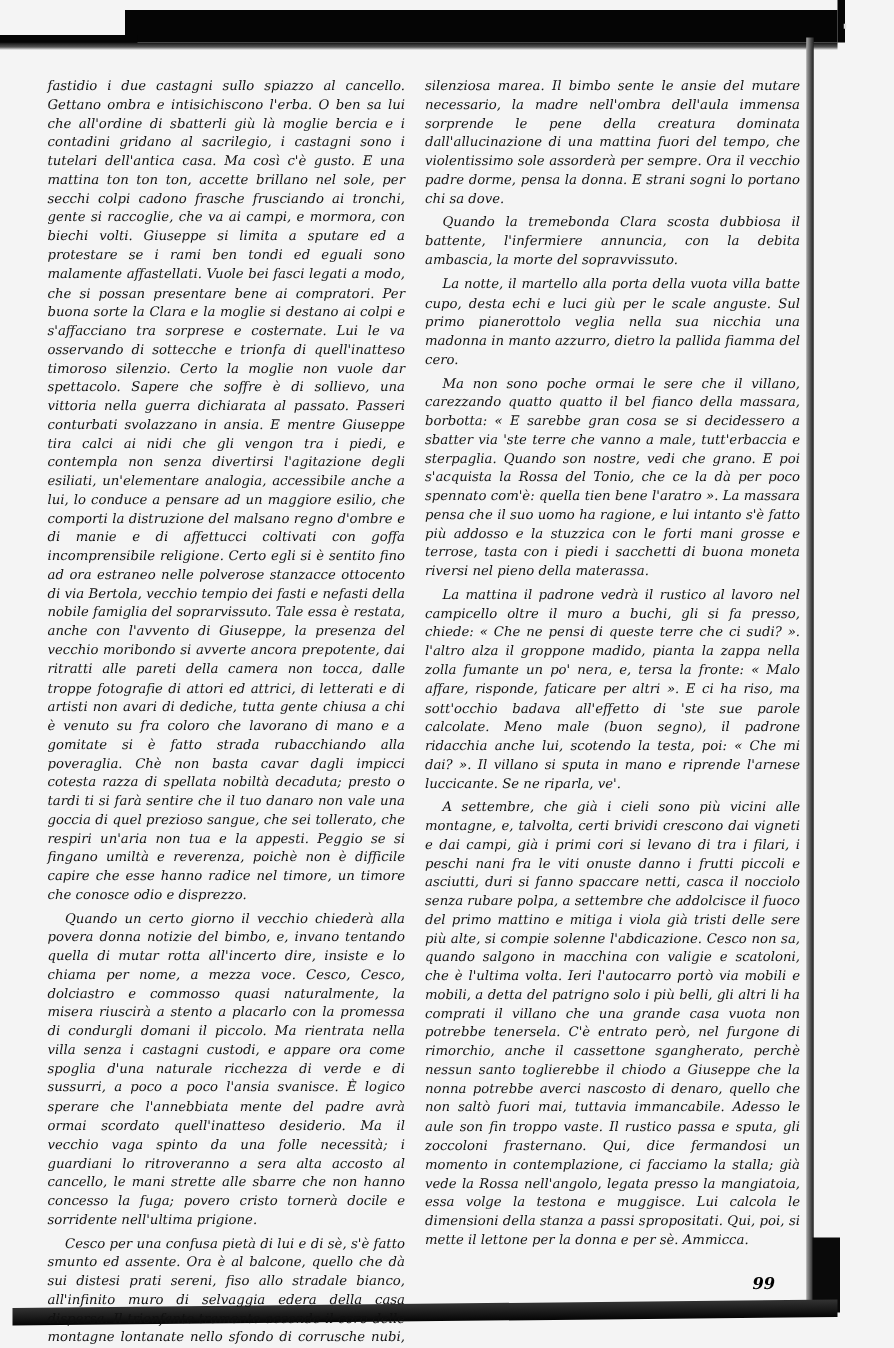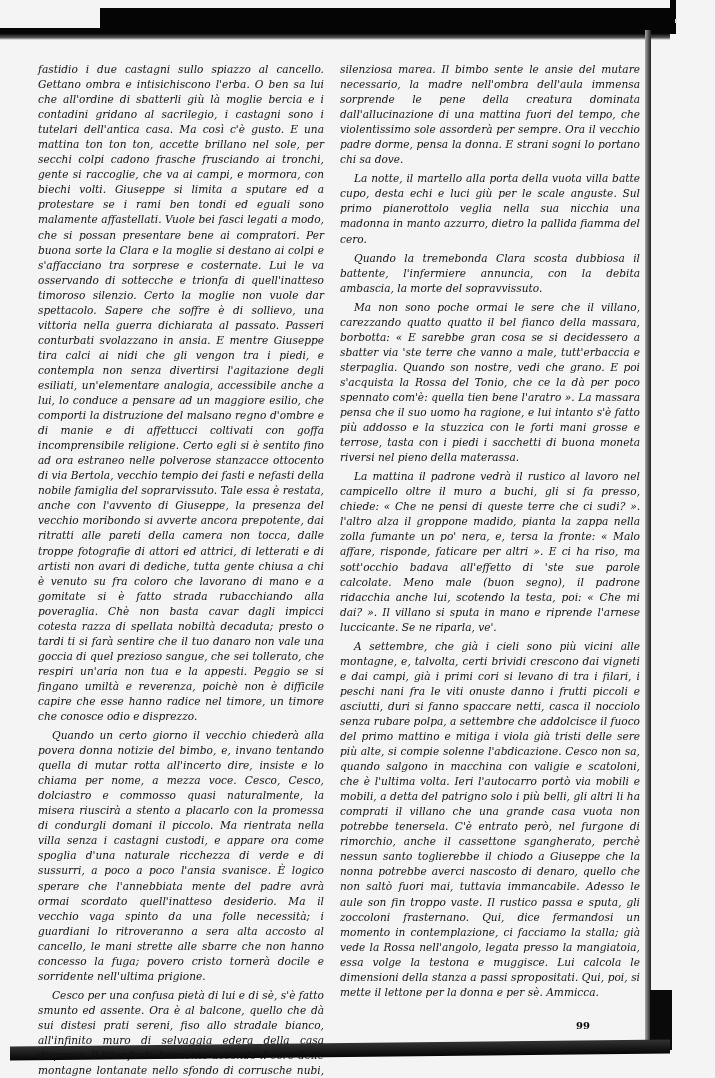--- a/index.html
+++ b/index.html
@@ -45,22 +45,22 @@
     position: absolute; top: 62px;
     font-style: italic; font-size: 10.6px; line-height: 15.05px;
     color: #111; text-align: justify;
     hyphens: manual;
   }
   .col-left { left: 38px; width: 286px; }
   .col-right { left: 340px; width: 300px; }
   .column p { margin: 0 0 4px 0; text-indent: 0; }
   .column p.indent { text-indent: 14px; }
   .page-number {
-    position: absolute; left: 576px; top: 1020px;
-    font-size: 10px; font-weight: bold; color: #000;
+    position: absolute; left: 602px; top: 1020px;
+    font-size: 13px; font-weight: bold; font-style: italic; color: #000;
   }
 </style>
 </head>
 <body>
 
 <div class="page">
   <div class="scan-top-black"></div>
   <div class="scan-top-black-left"></div>
   <div class="scan-top-wedge"></div>
   <div class="scan-right-black"></div>
@@ -70,22 +70,22 @@
   <div class="scan-bottom-black"></div>
 
   <div class="column col-left">
     <p>fastidio i due castagni sullo spiazzo al cancello. Gettano ombra e intisichiscono l'erba. O ben sa lui che all'ordine di sbatterli giù là moglie bercia e i contadini gridano al sacrilegio, i castagni sono i tutelari dell'antica casa. Ma così c'è gusto. E una mattina ton ton ton, accette brillano nel sole, per secchi colpi cadono frasche frusciando ai tronchi, gente si raccoglie, che va ai campi, e mormora, con biechi volti. Giuseppe si limita a sputare ed a protestare se i rami ben tondi ed eguali sono malamente affastellati. Vuole bei fasci legati a modo, che si possan presentare bene ai compratori. Per buona sorte la Clara e la moglie si destano ai colpi e s'affacciano tra sorprese e costernate. Lui le va osservando di sottecche e trionfa di quell'inatteso timoroso silenzio. Certo la moglie non vuole dar spettacolo. Sapere che soffre è di sollievo, una vittoria nella guerra dichiarata al passato. Passeri conturbati svolazzano in ansia. E mentre Giuseppe tira calci ai nidi che gli vengon tra i piedi, e contempla non senza divertirsi l'agitazione degli esiliati, un'elementare analogia, accessibile anche a lui, lo conduce a pensare ad un maggiore esilio, che comporti la distruzione del malsano regno d'ombre e di manie e di affettucci coltivati con goffa incomprensibile religione. Certo egli si è sentito fino ad ora estraneo nelle polverose stanzacce ottocento di via Bertola, vecchio tempio dei fasti e nefasti della nobile famiglia del soprarvissuto. Tale essa è restata, anche con l'avvento di Giuseppe, la presenza del vecchio moribondo si avverte ancora prepotente, dai ritratti alle pareti della camera non tocca, dalle troppe fotografie di attori ed attrici, di letterati e di artisti non avari di dediche, tutta gente chiusa a chi è venuto su fra coloro che lavorano di mano e a gomitate si è fatto strada rubacchiando alla poveraglia. Chè non basta cavar dagli impicci cotesta razza di spellata nobiltà decaduta; presto o tardi ti si farà sentire che il tuo danaro non vale una goccia di quel prezioso sangue, che sei tollerato, che respiri un'aria non tua e la appesti. Peggio se si fingano umiltà e reverenza, poichè non è difficile capire che esse hanno radice nel timore, un timore che conosce odio e disprezzo.</p>
     <p class="indent">Quando un certo giorno il vecchio chiederà alla povera donna notizie del bimbo, e, invano tentando quella di mutar rotta all'incerto dire, insiste e lo chiama per nome, a mezza voce. Cesco, Cesco, dolciastro e commosso quasi naturalmente, la misera riuscirà a stento a placarlo con la promessa di condurgli domani il piccolo. Ma rientrata nella villa senza i castagni custodi, e appare ora come spoglia d'una naturale ricchezza di verde e di sussurri, a poco a poco l'ansia svanisce. È logico sperare che l'annebbiata mente del padre avrà ormai scordato quell'inatteso desiderio. Ma il vecchio vaga spinto da una folle necessità; i guardiani lo ritroveranno a sera alta accosto al cancello, le mani strette alle sbarre che non hanno concesso la fuga; povero cristo tornerà docile e sorridente nell'ultima prigione.</p>
     <p class="indent">Cesco per una confusa pietà di lui e di sè, s'è fatto smunto ed assente. Ora è al balcone, quello che dà sui distesi prati sereni, fiso allo stradale bianco, all'infinito muro di selvaggia edera della casa dispersa. Il trionfante tramonto accende il coro delle montagne lontanate nello sfondo di corrusche nubi, ma poi si fanno fredde le delicate vette per magici inconsistenti colori di cose intoccabili ed astratte, e le ombre accorrono affoltanti dalle bassure invadendo la venata luce violacea, man mano la sommergono quali</p>
   </div>
 
   <div class="column col-right">
     <p>silenziosa marea. Il bimbo sente le ansie del mutare necessario, la madre nell'ombra dell'aula immensa sorprende le pene della creatura dominata dall'allucinazione di una mattina fuori del tempo, che violentissimo sole assorderà per sempre. Ora il vecchio padre dorme, pensa la donna. E strani sogni lo portano chi sa dove.</p>
+    <p class="indent">Quando la tremebonda Clara scosta dubbiosa il battente, l'infermiere annuncia, con la debita ambascia, la morte del sopravvissuto.</p>
     <p class="indent">La notte, il martello alla porta della vuota villa batte cupo, desta echi e luci giù per le scale anguste. Sul primo pianerottolo veglia nella sua nicchia una madonna in manto azzurro, dietro la pallida fiamma del cero.</p>
-    <p class="indent">Quando la tremebonda Clara scosta dubbiosa il battente, l'infermiere annuncia, con la debita ambascia, la morte del sopravvissuto.</p>
     <p class="indent">Ma non sono poche ormai le sere che il villano, carezzando quatto quatto il bel fianco della massara, borbotta: « E sarebbe gran cosa se si decidessero a sbatter via 'ste terre che vanno a male, tutt'erbaccia e sterpaglia. Quando son nostre, vedi che grano. E poi s'acquista la Rossa del Tonio, che ce la dà per poco spennato com'è: quella tien bene l'aratro ». La massara pensa che il suo uomo ha ragione, e lui intanto s'è fatto più addosso e la stuzzica con le forti mani grosse e terrose, tasta con i piedi i sacchetti di buona moneta riversi nel pieno della materassa.</p>
     <p class="indent">La mattina il padrone vedrà il rustico al lavoro nel campicello oltre il muro a buchi, gli si fa presso, chiede: « Che ne pensi di queste terre che ci sudi? ». l'altro alza il groppone madido, pianta la zappa nella zolla fumante un po' nera, e, tersa la fronte: « Malo affare, risponde, faticare per altri ». E ci ha riso, ma sott'occhio badava all'effetto di 'ste sue parole calcolate. Meno male (buon segno), il padrone ridacchia anche lui, scotendo la testa, poi: « Che mi dai? ». Il villano si sputa in mano e riprende l'arnese luccicante. Se ne riparla, ve'.</p>
     <p class="indent">A settembre, che già i cieli sono più vicini alle montagne, e, talvolta, certi brividi crescono dai vigneti e dai campi, già i primi cori si levano di tra i filari, i peschi nani fra le viti onuste danno i frutti piccoli e asciutti, duri si fanno spaccare netti, casca il nocciolo senza rubare polpa, a settembre che addolcisce il fuoco del primo mattino e mitiga i viola già tristi delle sere più alte, si compie solenne l'abdicazione. Cesco non sa, quando salgono in macchina con valigie e scatoloni, che è l'ultima volta. Ieri l'autocarro portò via mobili e mobili, a detta del patrigno solo i più belli, gli altri li ha comprati il villano che una grande casa vuota non potrebbe tenersela. C'è entrato però, nel furgone di rimorchio, anche il cassettone sgangherato, perchè nessun santo toglierebbe il chiodo a Giuseppe che la nonna potrebbe averci nascosto di denaro, quello che non saltò fuori mai, tuttavia immancabile. Adesso le aule son fin troppo vaste. Il rustico passa e sputa, gli zoccoloni frasternano. Qui, dice fermandosi un momento in contemplazione, ci facciamo la stalla; già vede la Rossa nell'angolo, legata presso la mangiatoia, essa volge la testona e muggisce. Lui calcola le dimensioni della stanza a passi spropositati. Qui, poi, si mette il lettone per la donna e per sè. Ammicca.</p>
 
   </div>
 
   <div class="page-number">99</div>
 </div>
 
 </body></html>

